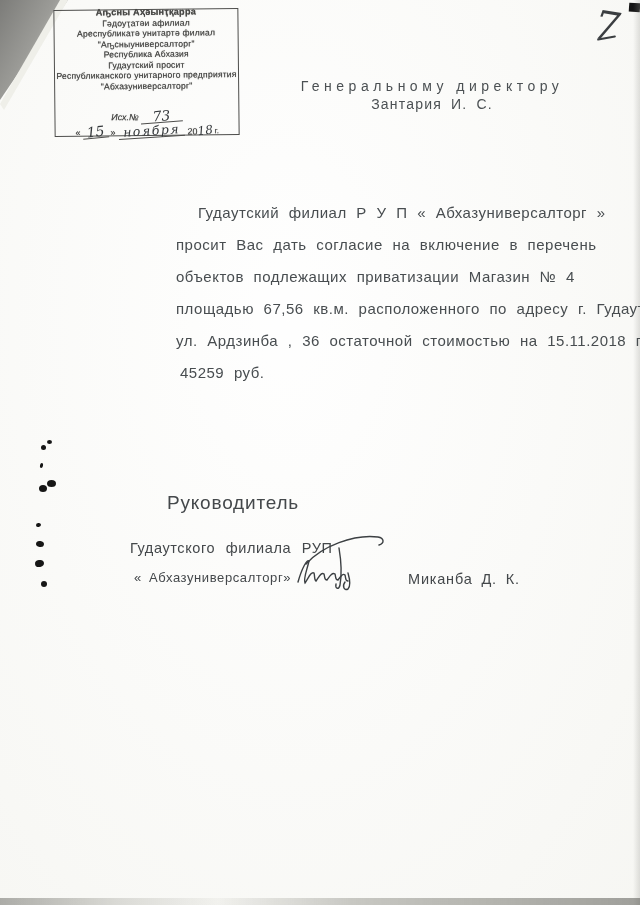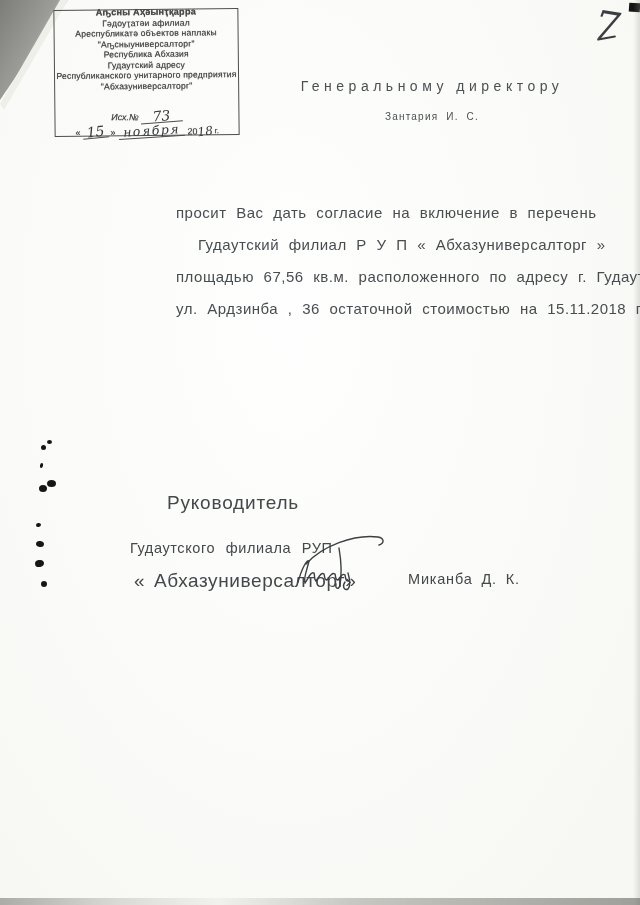--- a/index.html
+++ b/index.html
@@ -87,46 +87,46 @@
     font-size:14px;line-height:12px;display:inline-block;
     border-bottom:1px solid #4d4d4b;min-width:26px;text-align:center;
     transform:rotate(-5deg);margin:0 2px;
   }
   .hw-month{
     font-size:12.5px;line-height:12px;display:inline-block;
     border-bottom:1px solid #4d4d4b;min-width:66px;text-align:center;
     letter-spacing:1.5px;transform:rotate(-3deg);margin:0 3px;
   }
   .hw-year{font-size:12px;line-height:11px;display:inline-block;transform:rotate(-6deg);}
-  .yr{display:inline-flex;align-items:center;}
+  .yr{display:inline-flex;align-items:flex-start;}
   .gsuf{margin-left:2px;font-size:8px;}
   
   .recipient{
     position:absolute;left:292px;top:78px;width:280px;
-    display:flex;flex-direction:column;align-items:center;gap:17px;
+    display:flex;flex-direction:column;align-items:center;gap:2px;
     color:#4b5053;
   }
   .recipient .r1{font-size:14px;letter-spacing:4.5px;white-space:nowrap;}
   .recipient .r2{font-size:14px;letter-spacing:1px;word-spacing:2px;white-space:nowrap;}
-  .recipient .r3{font-size:10px;letter-spacing:1.2px;word-spacing:4px;white-space:nowrap;}
+  .recipient .r3{font-size:14px;letter-spacing:1.2px;word-spacing:4px;white-space:nowrap;}
   
   .body-text{
     position:absolute;left:176px;top:204px;width:440px;
     color:#484d50;font-size:15px;
   }
   .bl{
     white-space:nowrap;height:16px;margin-bottom:16px;
     letter-spacing:0.5px;word-spacing:5px;
   }
   .bl.indent{padding-left:22px;}
   .bl.small-ind{padding-left:4px;}
   
   .sig-title1{position:absolute;left:147px;top:492px;font-size:19px;letter-spacing:0.8px;color:#44484b;white-space:nowrap;margin-left:20px;}
   .sig-title2{position:absolute;left:130px;top:540px;font-size:14.5px;letter-spacing:0.6px;word-spacing:6px;color:#44484b;white-space:nowrap;}
-  .sig-title3{position:absolute;left:134px;top:570px;font-size:19px;letter-spacing:0.6px;word-spacing:3px;color:#44484b;white-space:nowrap;}
+  .sig-title3{position:absolute;left:134px;top:570px;font-size:13px;letter-spacing:0.6px;word-spacing:3px;color:#44484b;white-space:nowrap;}
   .sig-name{position:absolute;left:408px;top:571px;font-size:14.5px;letter-spacing:0.8px;word-spacing:4px;color:#44484b;white-space:nowrap;}
   .sig-svg{position:absolute;left:290px;top:528px;}
 </style>
 </head>
 <body>
 
 <div class="page">
 
   <div class="fold"></div>
   <div class="fold-edge"></div>
@@ -143,25 +143,25 @@
   <div class="dot" style="left:36px;top:541px;width:8px;height:6px;transform:rotate(8deg);"></div>
   <div class="dot" style="left:35px;top:560px;width:9px;height:7px;transform:rotate(-12deg);"></div>
   <div class="dot" style="left:41px;top:581px;width:6px;height:6px;"></div>
 
   <div class="pagenum">7</div>
   <div class="pagenum-bar"></div>
 
   <div class="stamp">
     <div class="sl b">Аҧсны Аҳәынҭқарра</div>
     <div class="sl">Гәдоуҭатәи афилиал</div>
-    <div class="sl">Ареспубликатә объектов наплакы</div>
+    <div class="sl">Ареспубликатә унитартә филиал</div>
     <div class="sl">"Аҧсныуниверсалторг"</div>
     <div class="stamp-gap"></div>
     <div class="sl">Республика Абхазия</div>
-    <div class="sl">Гудаутский адресу</div>
+    <div class="sl">Гудаутский просит</div>
     <div class="sl">Республиканского унитарного предприятия</div>
     <div class="sl">"Абхазуниверсалторг"</div>
     <div class="refline">
       <span>Исх.№</span>
       <span class="hw hw-ref">73</span>
     </div>
     <div class="dateline">
       <span>«</span>
       <span class="hw hw-day">15</span>
       <span>»</span>
@@ -173,24 +173,26 @@
       <span class="gsuf">г.</span>
     </div>
   </div>
 
   <div class="recipient">
     <div class="r1">Генеральному директору</div>
     <div class="r3">Зантария  И. С.</div>
   </div>
 
   <div class="body-text">
+    <div class="bl indent">Гудаутский  филиал  Р У П  «  Абхазуниверсалторг  »</div>
     <div class="bl">просит  Вас  дать  согласие  на  включение  в  перечень</div>
-    <div class="bl indent">Гудаутский  филиал  Р У П  «  Абхазуниверсалторг  »</div>
+    <div class="bl">объектов  подлежащих  приватизации  Магазин  № 4</div>
     <div class="bl">площадью  67,56  кв.м.  расположенного  по  адресу г. Гудаута</div>
     <div class="bl">ул.  Ардзинба , 36   остаточной  стоимостью на  15.11.2018 года</div>
+    <div class="bl small-ind">45259  руб.</div>
   </div>
 
   <div class="sig-title1">Руководитель</div>
   <div class="sig-title2">Гудаутского  филиала  РУП</div>
   <div class="sig-title3">« Абхазуниверсалторг»</div>
 
   <svg class="sig-svg" width="100" height="66" viewBox="0 0 100 66">
     <g fill="none" stroke="#3c4043" stroke-width="1.4" stroke-linecap="round">
       <path d="M16,36 C32,18 64,6 88,9 C94,10 95,15 89,17"></path>
       <path d="M8,54 C12,40 17,31 19,33 C17,42 13,51 15,55 C18,51 21,43 24,45 C25,48 24,52 26,53 C29,49 31,44 34,46 C35,49 34,52 37,52 C40,48 42,44 45,46 C46,49 45,52 48,52 C51,48 53,45 55,47 C56,50 55,53 58,53"></path>

